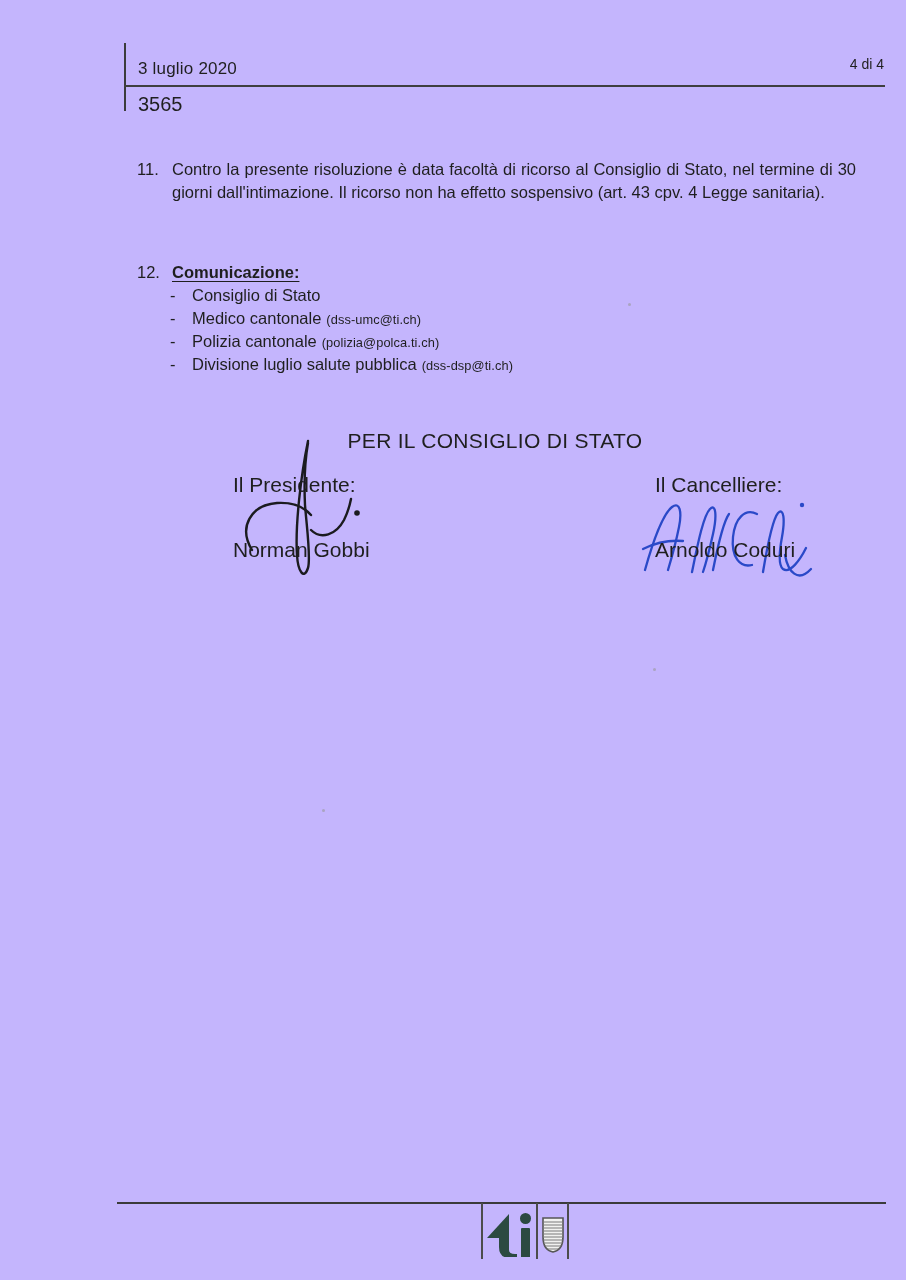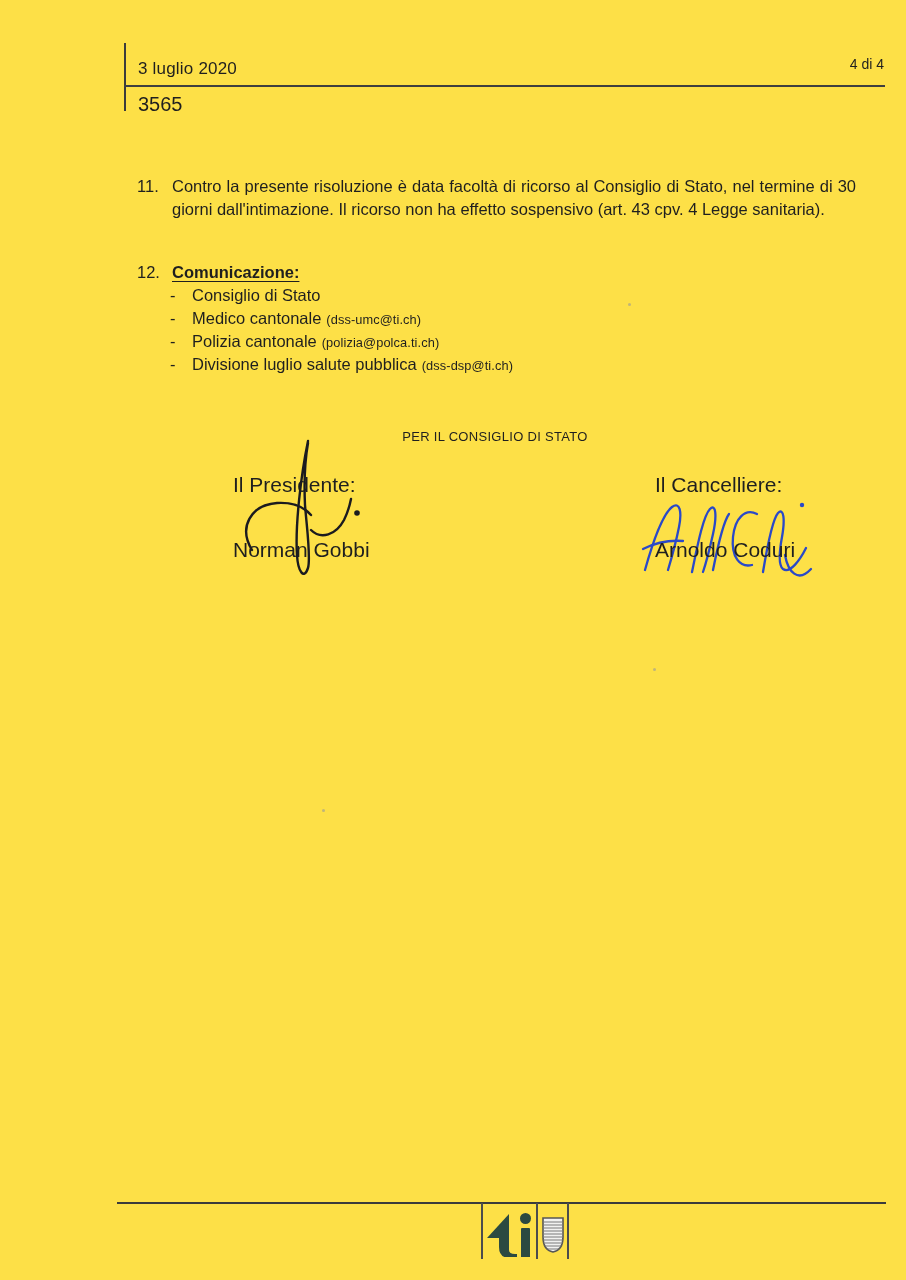--- a/index.html
+++ b/index.html
@@ -2,21 +2,21 @@
 <html style="--signature-blue: #2a49c8; --logo-teal: #2c4a41; --text: #1f1f1f;"><head>
 <meta charset="utf-8">
 <style>
   * { margin: 0; padding: 0; box-sizing: border-box; }
   html, body { background: #e8e8e8; }
   .page {
     position: relative;
     width: 906px;
     height: 1280px;
     margin: 0 auto;
-    background: #fde047;
+    background: #c4b5fd;
     font-family: "Liberation Sans", sans-serif;
     color: var(--text, #1f1f1f);
     overflow: hidden;
   }
 
   
   .header-vrule {
     position: absolute; left: 124px; top: 43px;
     width: 2px; height: 68px; background: #3c3c3c;
   }
@@ -33,35 +33,35 @@
     width: 761px; height: 2px; background: #3f3f3f;
   }
   .protocol {
     position: absolute; left: 138px; top: 93px;
     font-size: 20px;
   }
 
   
   .item { position: absolute; font-size: 16.5px; line-height: 23px; }
   .item .num { position: absolute; left: 0; top: 0; }
-  .item-11 { left: 137px; top: 175px; width: 720px; }
+  .item-11 { left: 137px; top: 158px; width: 720px; }
   .item-11 .itext { margin-left: 35px; width: 684px; text-align: justify; }
   .item-12 { left: 137px; top: 261px; }
   .item-12 .heading { margin-left: 35px; text-decoration: underline; text-underline-offset: 3px; font-weight: bold; }
 
   
   .bullets { position: absolute; left: 170px; top: 286px; }
   .brow { display: flex; align-items: baseline; height: 23px; font-size: 16.5px; }
   .brow .dash { width: 22px; }
   .brow .bemails { font-size: 12.8px; margin-left: 5px; letter-spacing: 0.1px; }
 
   
   .sig-title {
     position: absolute; left: 125px; top: 429px; width: 740px;
-    text-align: center; font-size: 13px; letter-spacing: 0.3px;
+    text-align: center; font-size: 21px; letter-spacing: 0.3px;
   }
   .sig-label { position: absolute; font-size: 21px; }
   .president-label { left: 233px; top: 473px; }
   .chancellor-label { left: 655px; top: 473px; }
   .sig-name { position: absolute; font-size: 21px; text-align: center; }
   .president-name { left: 233px; top: 538px; }
   .chancellor-name { left: 655px; top: 538px; }
 
   .sig-black-svg { position: absolute; left: 225px; top: 432px; }
   .sig-black-svg path { fill: none; stroke: #1b1b1f; stroke-width: 2.4; stroke-linecap: round; }

